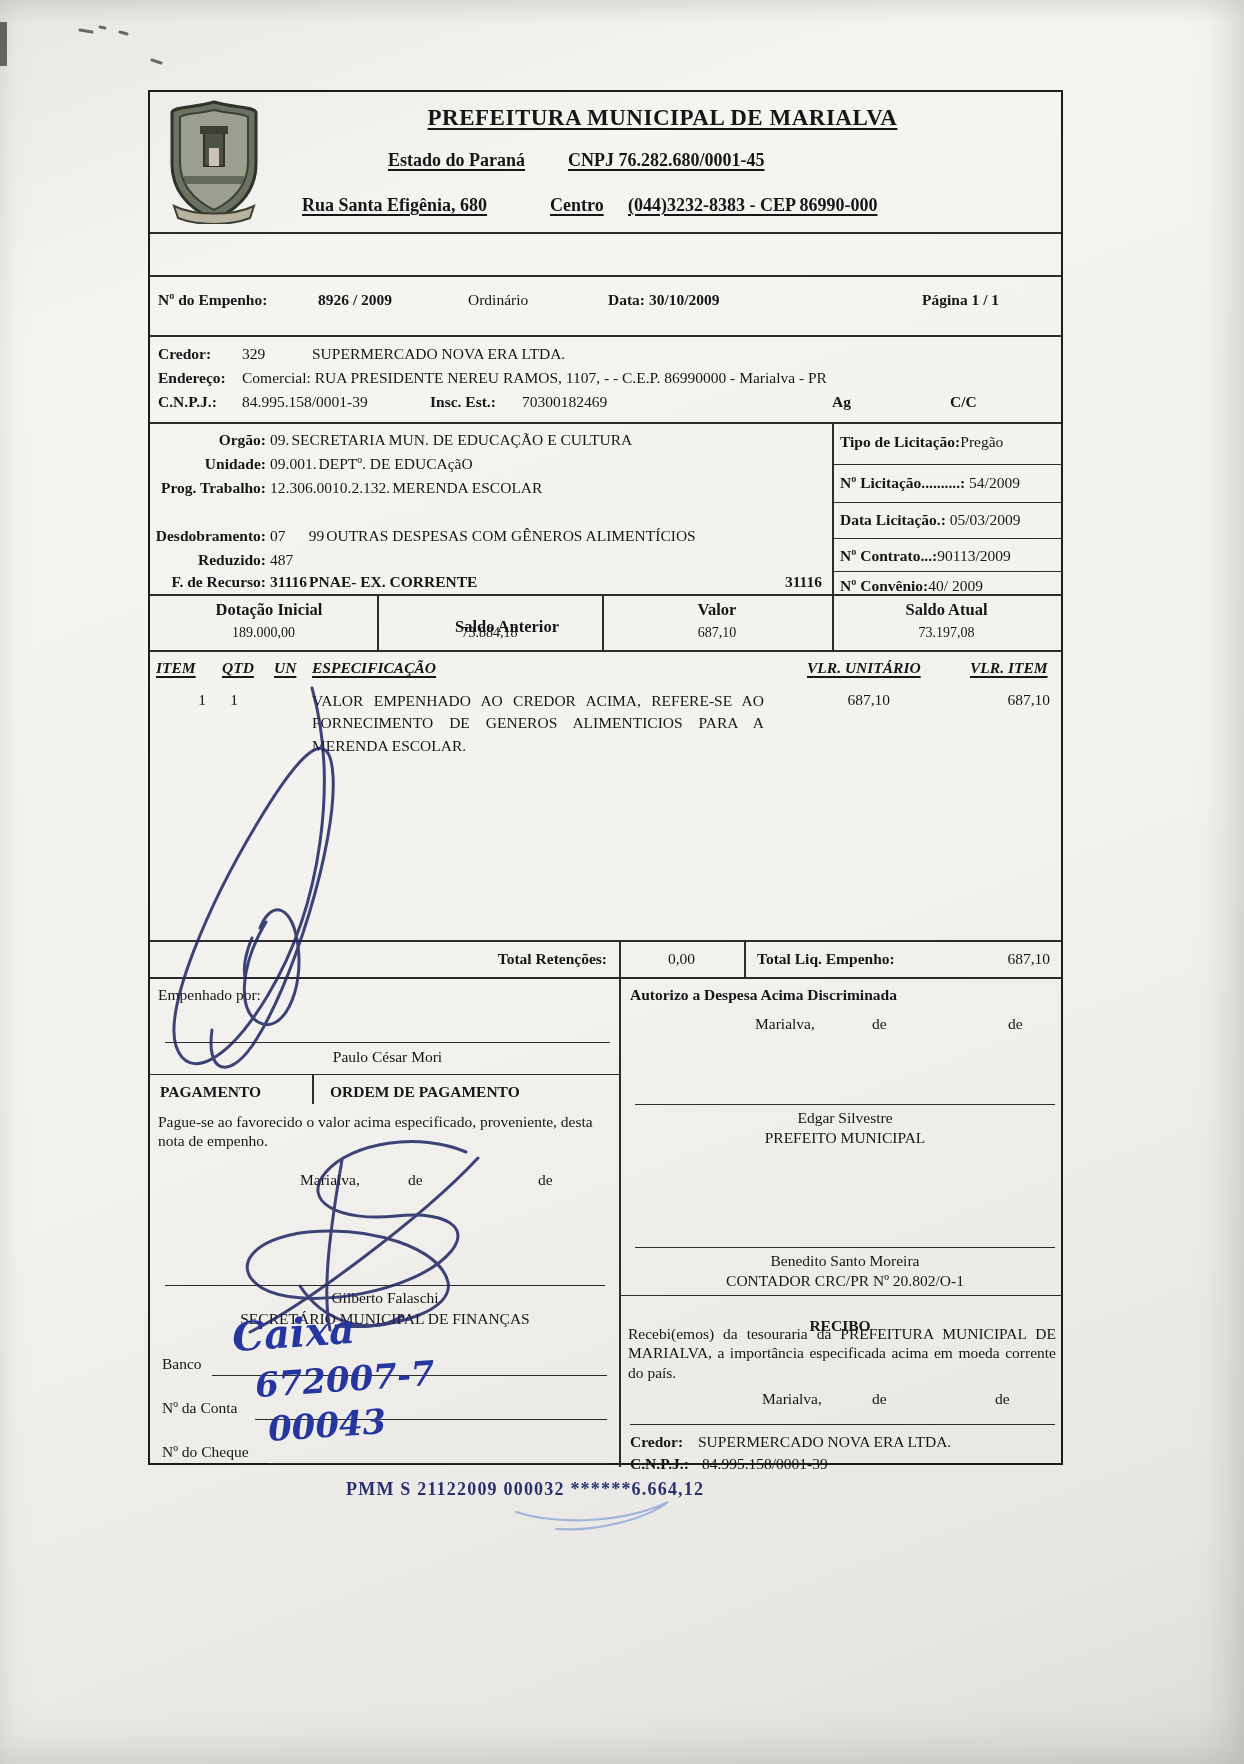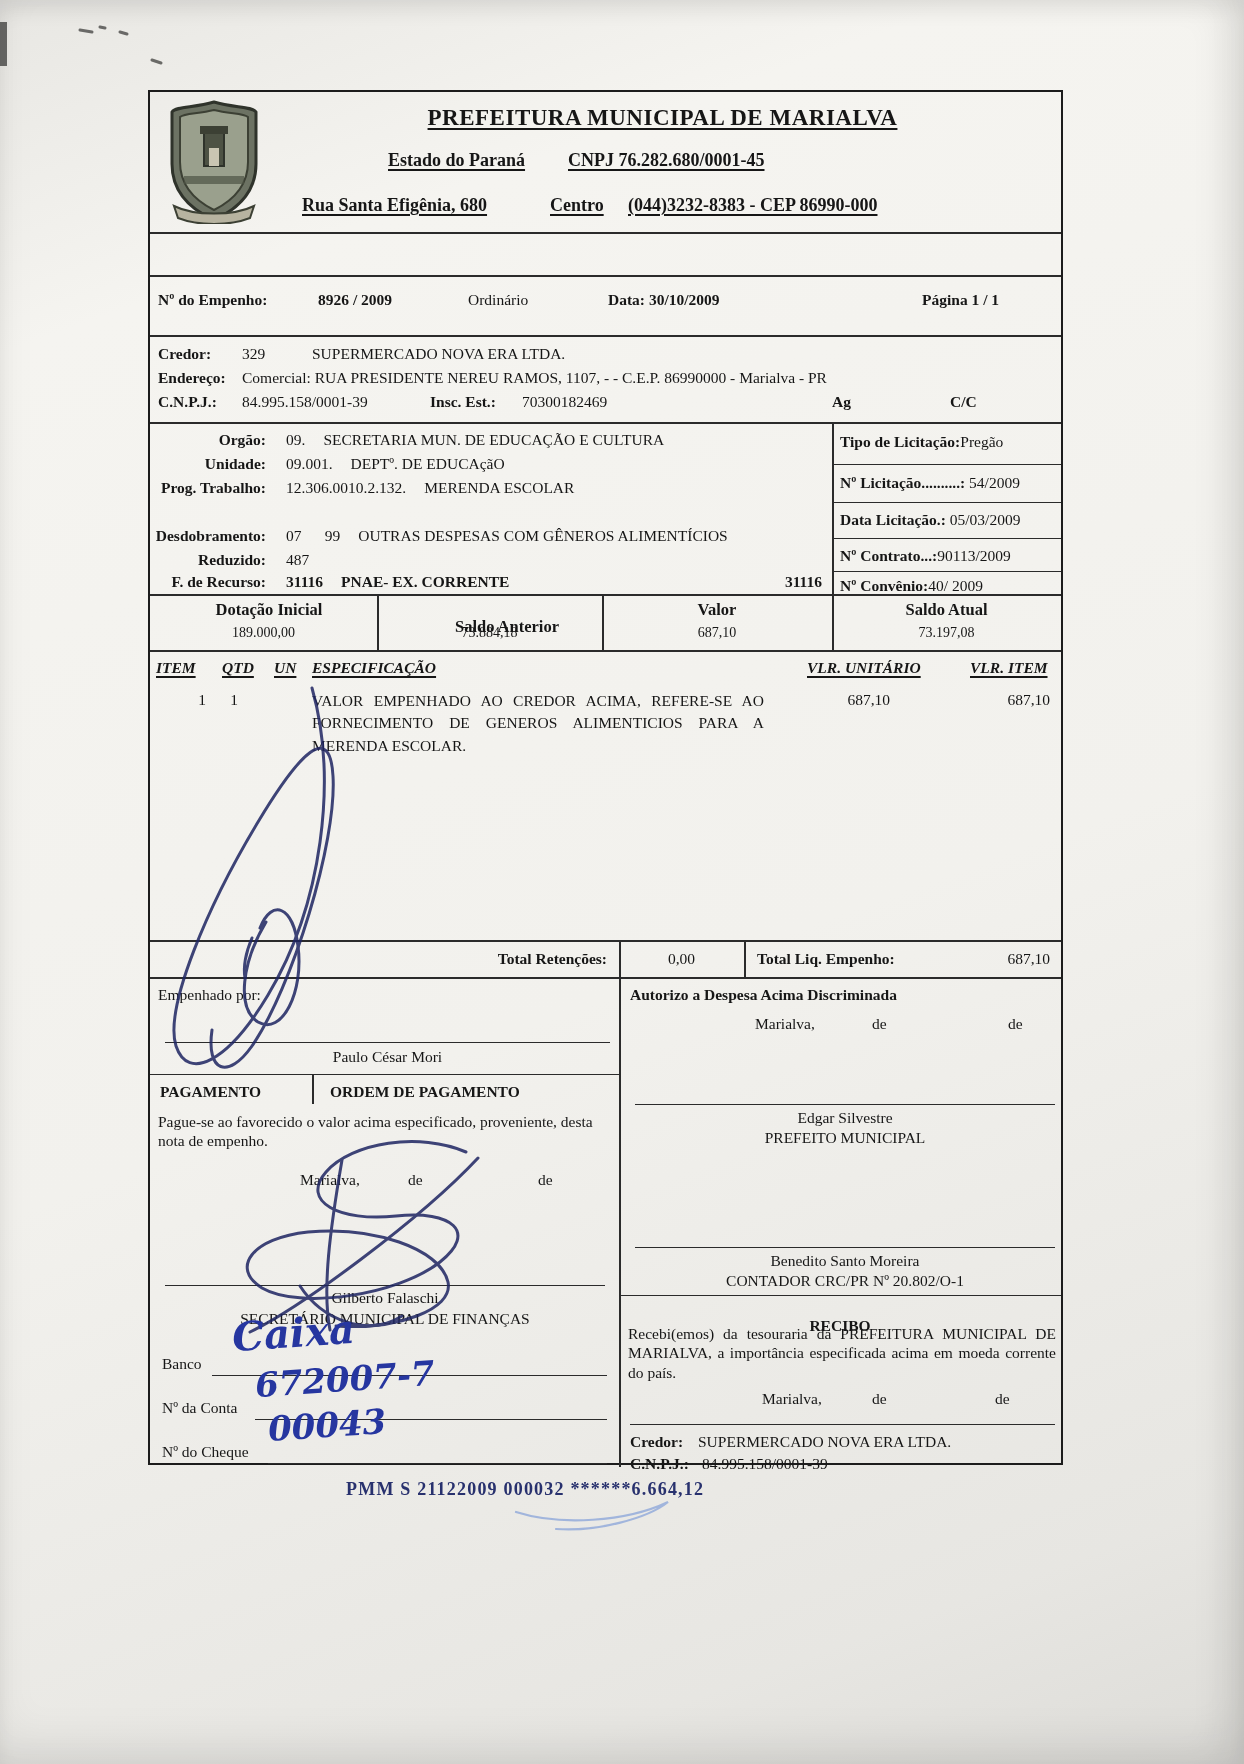--- a/index.html
+++ b/index.html
@@ -18,22 +18,22 @@
   .ctr{text-align:center}.rt{text-align:right}.jst{text-align:justify}
   .h1{font-size:23px;font-weight:700;letter-spacing:.5px;text-decoration-thickness:2px}
   .h2{font-size:18px;font-weight:700}
   .band{font-size:22px;font-weight:700;word-spacing:14px;letter-spacing:1px}
   .amt-h{font-size:16.5px;font-weight:700}
   .amt-v{font-size:14px}
   .ink{position:absolute;color:#2636a0;font-family:"DejaVu Serif",serif;font-style:italic;font-weight:600;transform:rotate(-4deg);z-index:7}
   .dm{position:absolute;font-family:Liberation Serif, serif;font-weight:700;color:#28316e;letter-spacing:1.2px;font-size:18px;z-index:7}
   svg.overlay{position:absolute;left:0;top:0;z-index:6;pointer-events:none}
   .lblcol{display:inline-block;width:112px;text-align:right;font-weight:700}
-  .codecol{margin-left:20px;white-space:pre}
-  .desccol{margin-left:18px}
+  .codecol{margin-left:4px;white-space:pre}
+  .desccol{margin-left:2px}
 </style>
 </head>
 <body>
 
 <div class="page">
 
   <div class="form">
 
     <div class="abs" style="left:0;top:0;width:911px;height:140px">
       <div class="abs" style="left:14px;top:6px;width:100px;height:126px">

